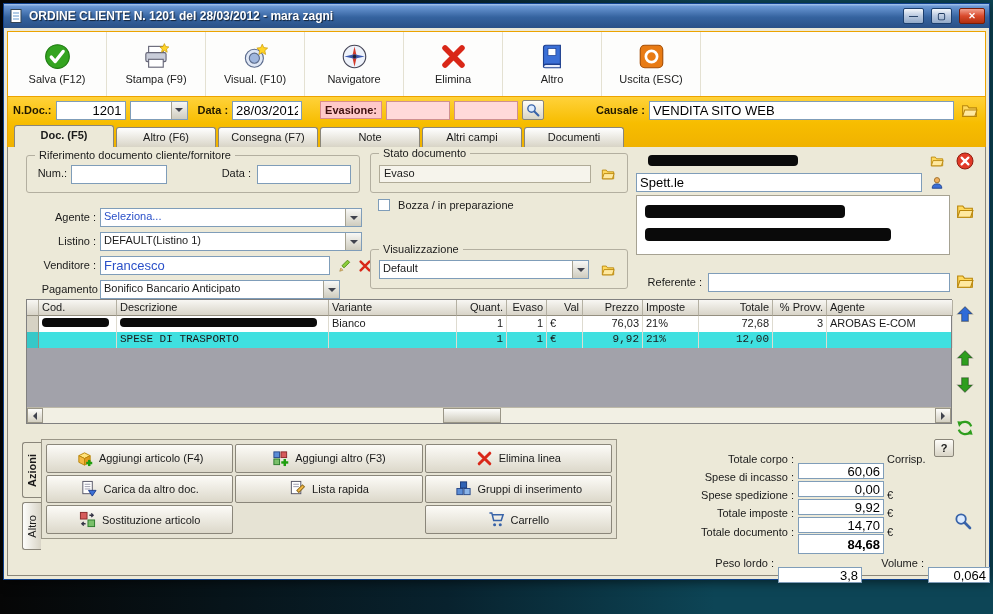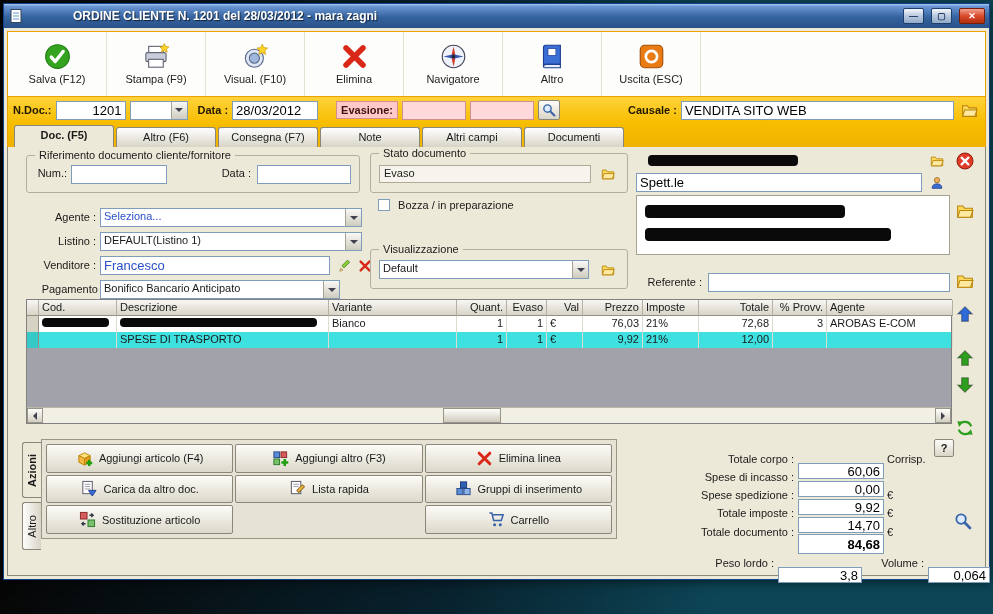--- a/index.html
+++ b/index.html
@@ -9,21 +9,21 @@
 
   .window { position:absolute; left:3px; top:3px; width:987px; height:577px;
             background:#ece9d8; border:1px solid #10428e; box-shadow:0 2px 10px rgba(0,0,0,.55);
             display:flex; flex-direction:column; }
 
   
   .titlebar { height:24px; flex:0 0 24px; display:flex; align-items:center; gap:5px; padding:0 4px;
               background:linear-gradient(#a9c6ef 0%, #6a97d4 10%, #35639f 55%, #2a5187 100%); }
   .titleicon { width:16px; height:16px; }
   .titletext { flex:1; color:#fff; font-weight:bold; font-size:12px; text-shadow:1px 1px 1px rgba(0,0,0,.65);
-               white-space:nowrap; overflow:hidden;margin-left:44px; }
+               white-space:nowrap; overflow:hidden; }
   .winbtn { width:21px; height:16px; margin-left:2px; border:1px solid #1c3f6e; border-radius:2px;
             background:linear-gradient(#f4f7fb,#b9c9e0 50%,#93abc9); color:#1e3a60; font-size:9px;
             display:flex; align-items:center; justify-content:center; cursor:pointer; font-weight:bold; }
   .winbtn.close { background:linear-gradient(#f2a18f,#d94a2c 50%,#b2300f); color:#fff; border-color:#7a1c06; width:26px; }
 
   
   .toolbar { flex:0 0 66px; margin:3px 3px 0 3px; background:#fdfdfc; border:1px solid #eca300; display:flex; }
   .tbtn { width:99px; display:flex; flex-direction:column; align-items:center; justify-content:center; gap:3px;
           border-right:1px solid #e4e1d2; cursor:pointer; }
   .tbtn svg { width:27px; height:27px; }
@@ -70,21 +70,21 @@
   .redact { display:inline-block; background:#0a0a0a; height:11px; border-radius:4px; }
 
   
   .grid { position:absolute; left:18px; top:152px; width:926px; border:1px solid #808080; background:#a2a2aa; }
   .ghead, .grow { display:grid; grid-template-columns:12px 78px 212px 128px 50px 40px 36px 60px 56px 74px 54px 126px; }
   .ghead .hc { background:linear-gradient(#f8f7f3,#d8d4c8); border-right:1px solid #b4b0a2; border-bottom:1px solid #948f80;
                padding:1px 3px; height:16px; white-space:nowrap; overflow:hidden; cursor:pointer; }
   .grow .c { padding:1px 3px; height:16px; border-right:1px solid #dedbd0; white-space:nowrap; overflow:hidden; }
   .grow .sel { background:#d6d2c4; border-right:1px solid #948f80; }
   .grow.r0 { background:#fff; }
-  .grow.r1 { background:#3fe0e0; }
+  .grow.r1 { background:#3fe0e0;font-family:Liberation Mono, monospace; }
   .grow.r1 .sel { background:#37c8c8; }
   .ra { text-align:right; }
   .gempty { height:59px; background:#a2a2aa; }
   .hscroll { height:16px; background:#f2f0e4; border-top:1px solid #bdb9a8; display:flex; }
   .sbtn { width:16px; height:100%; background:linear-gradient(#fdfdfb,#d4d0c2); border:1px solid #9a9687;
           display:flex; align-items:center; justify-content:center; cursor:pointer; }
   .sbtn::after { content:""; border:4px solid transparent; }
   .sbtn.left::after { border-right-color:#40434e; margin-left:-4px; }
   .sbtn.right::after { border-left-color:#40434e; margin-right:-4px; }
   .strack { flex:1; position:relative; }
@@ -271,29 +271,29 @@
       <span class="tlabel">Stampa (F9)</span>
     </div>
     <div class="tbtn">
       <svg>
           <use href="#i-preview"></use>
         </svg>
       <span class="tlabel">Visual. (F10)</span>
     </div>
     <div class="tbtn">
       <svg>
-          <use href="#i-bigx"></use>
-        </svg>
-      <span class="tlabel">Elimina</span>
+          <use href="#i-compass"></use>
+        </svg>
+      <span class="tlabel">Navigatore</span>
     </div>
     <div class="tbtn">
       <svg>
-          <use href="#i-compass"></use>
-        </svg>
-      <span class="tlabel">Navigatore</span>
+          <use href="#i-bigx"></use>
+        </svg>
+      <span class="tlabel">Elimina</span>
     </div>
     <div class="tbtn">
       <svg>
           <use href="#i-book"></use>
         </svg>
       <span class="tlabel">Altro</span>
     </div>
     <div class="tbtn">
       <svg>
           <use href="#i-exit"></use>
@@ -303,30 +303,30 @@
   </div>
 
   <div class="docbar">
     <span class="lbl">N.Doc.:</span>
     <input class="in right" style="width: 70px;" readonly="" value="1201">
     <div class="combo" style="width:58px">
       <span class="tx"></span>
       <span class="drop"></span>
     </div>
     <span class="lbl" style="margin-left:6px">Data :</span>
-    <input class="in" style="width: 86px;" readonly="" value="28/03/2012">
+    <input class="in" style="width: 70px;" readonly="" value="28/03/2012">
     <span class="pinkchip" style="margin-left:14px">Evasione:</span>
     <input class="in pink" style="width: 64px;" readonly="" value="">
     <input class="in pink" style="width: 64px;" readonly="" value="">
     <span class="icobtn">
         <svg>
           <use href="#i-mag"></use>
         </svg>
       </span>
-    <span class="lbl" style="margin-left:64px">Causale :</span>
+    <span class="lbl" style="margin-left:48px">Causale :</span>
     <input class="in" style="flex: 1 1 0%;" readonly="" value="VENDITA SITO WEB">
     <span class="icobtn flat">
         <svg style="width:17px;height:17px">
           <use href="#i-folder"></use>
         </svg>
       </span>
   </div>
 
   <div class="tabstrip">
     <div class="tab active">Doc. (F5)</div>

